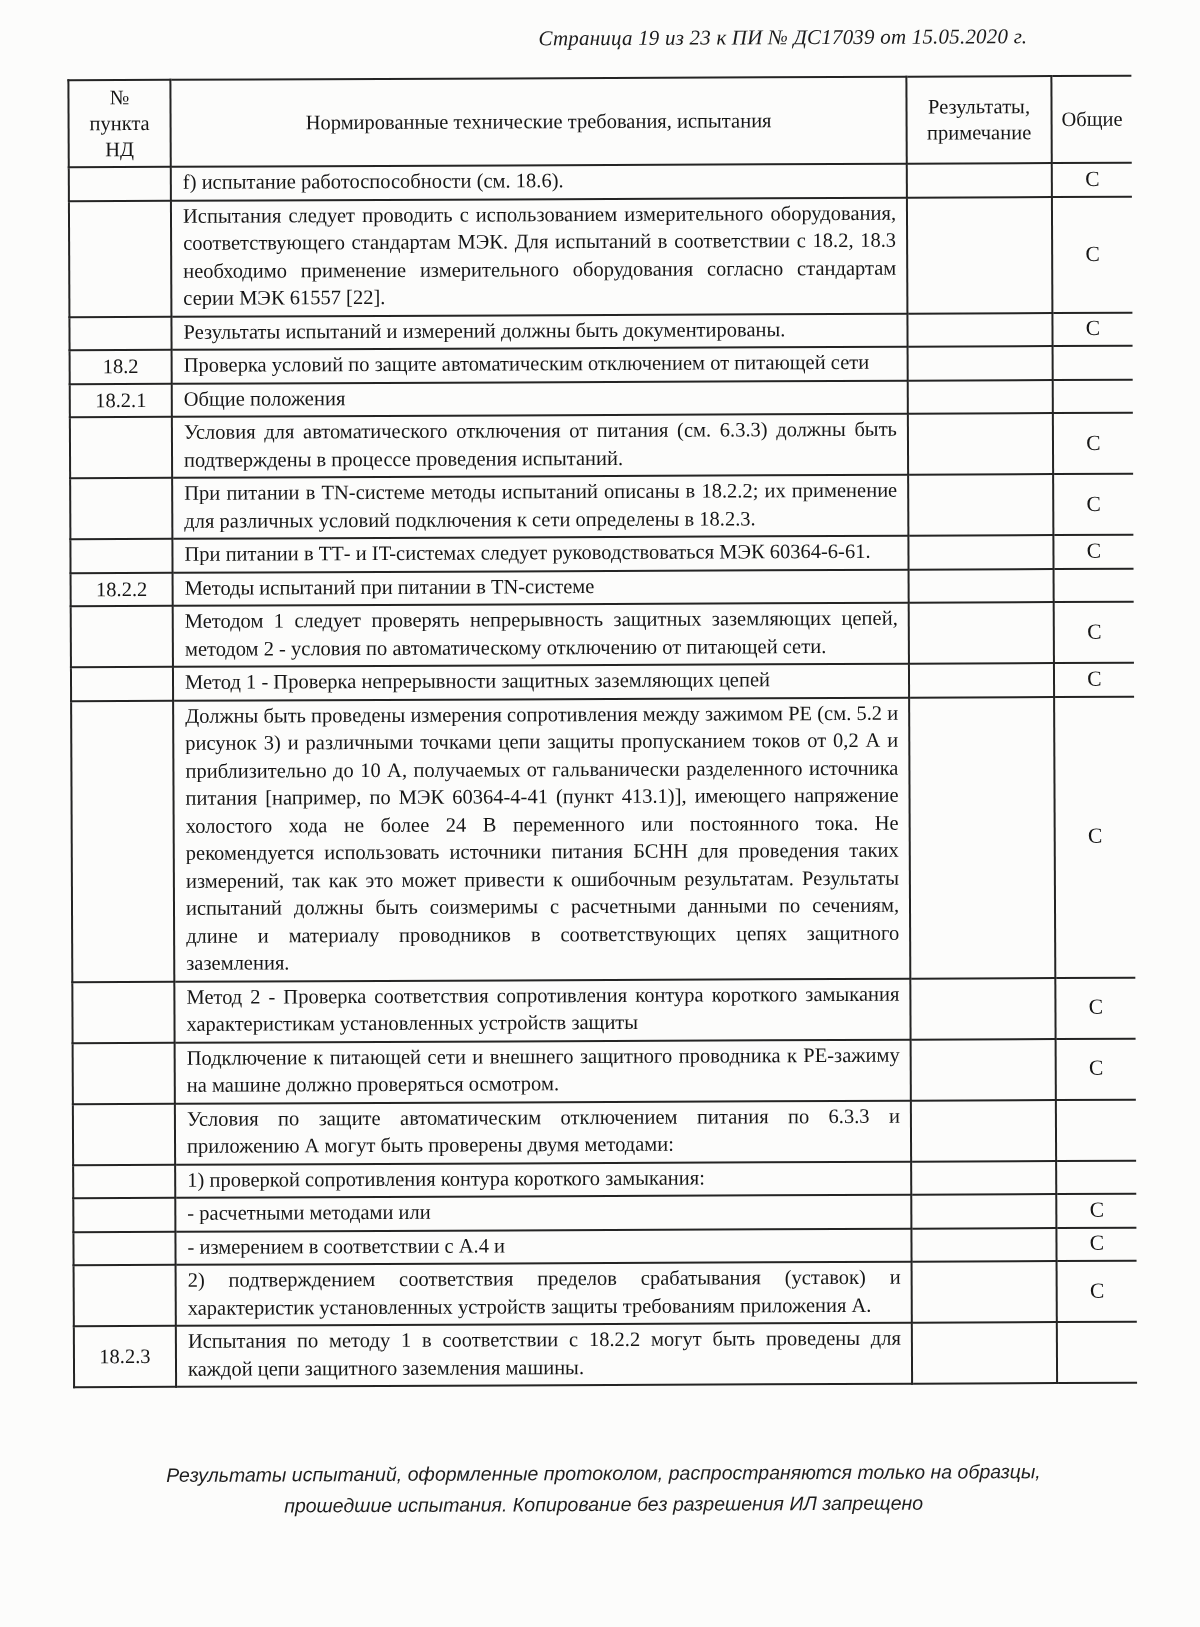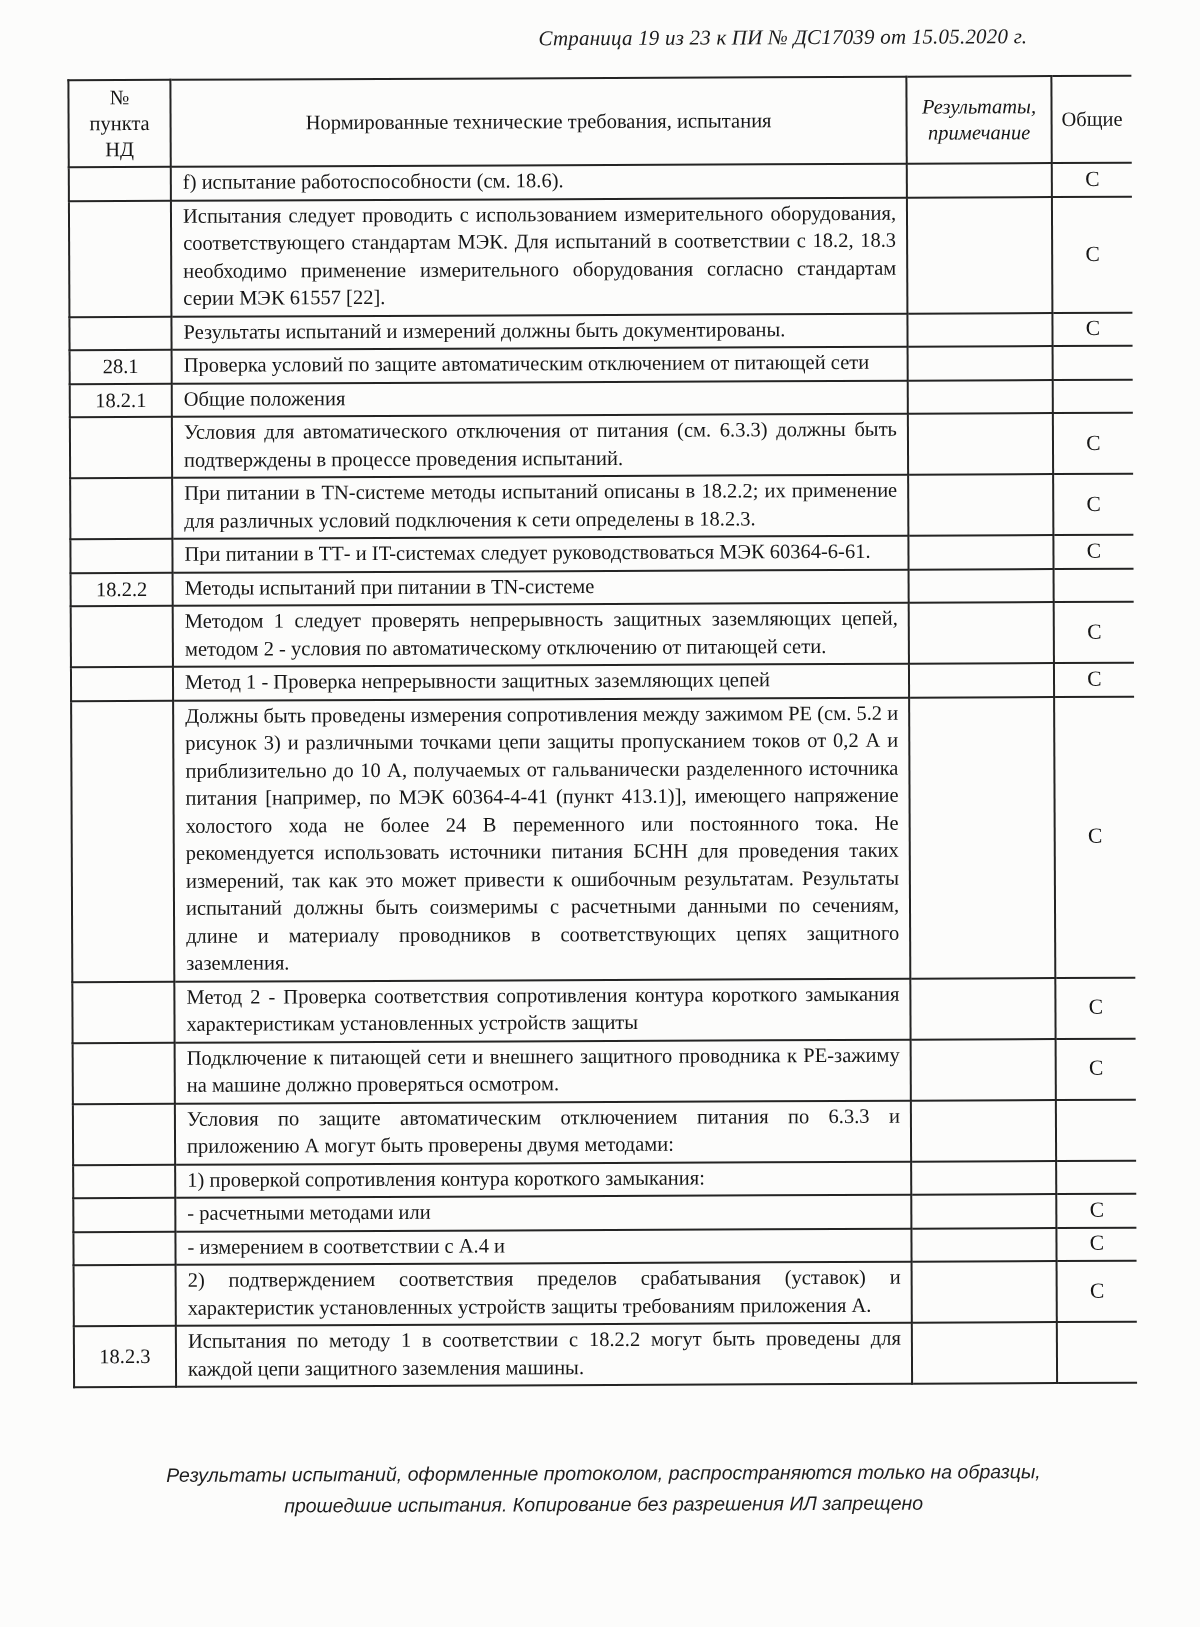--- a/index.html
+++ b/index.html
@@ -49,21 +49,21 @@
   .req-table th:last-child, .req-table td:last-child { border-right: none; }
 
   .req-table thead th {
     font-weight: normal;
     text-align: center;
     font-size: 20.5px;
     height: 78px;
     line-height: 26px;
   }
   .num-head-inner { width: 72px; margin: 0 auto; }
-  .res-head-inner { width: 120px; margin: 15px auto; font-style: italic; }
+  .res-head-inner { width: 120px; margin: 15px auto; }
 
   td.cell-num {
     text-align: center;
     line-height: 26px;
   }
   td.cell-req {
     text-align: justify;
     padding: 1px 10px 3px 11px;
     line-height: 27.5px;
     vertical-align: top;
@@ -129,21 +129,21 @@
     </tr>
 
     <tr>
       <td class="cell-num"></td>
       <td class="cell-req">Результаты испытаний и измерений должны быть документированы.</td>
       <td class="cell-res"></td>
       <td class="cell-concl">С</td>
     </tr>
 
     <tr>
-      <td class="cell-num">28.1</td>
+      <td class="cell-num">18.2</td>
       <td class="cell-req">Проверка условий по защите автоматическим отключением от питающей сети</td>
       <td class="cell-res"></td>
       <td class="cell-concl"></td>
     </tr>
 
     <tr>
       <td class="cell-num">18.2.1</td>
       <td class="cell-req">Общие положения</td>
       <td class="cell-res"></td>
       <td class="cell-concl"></td>

